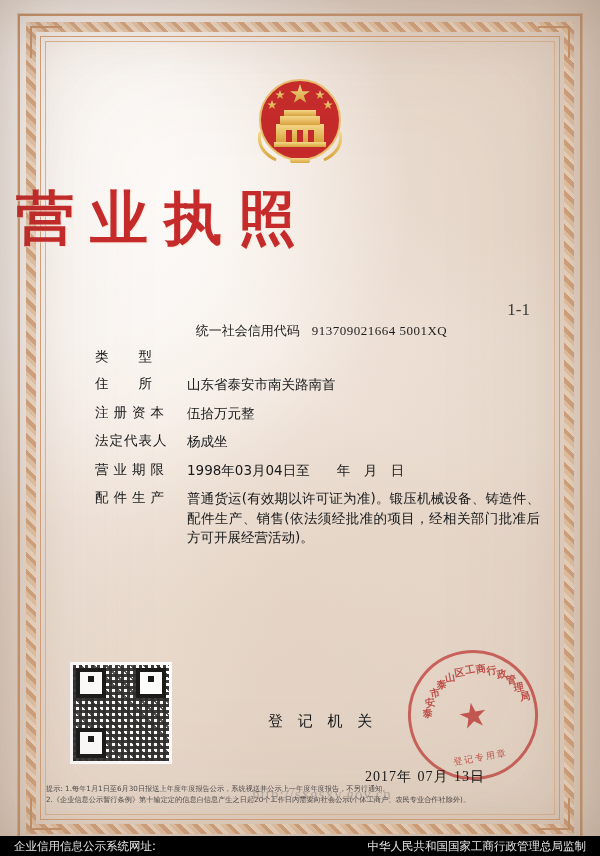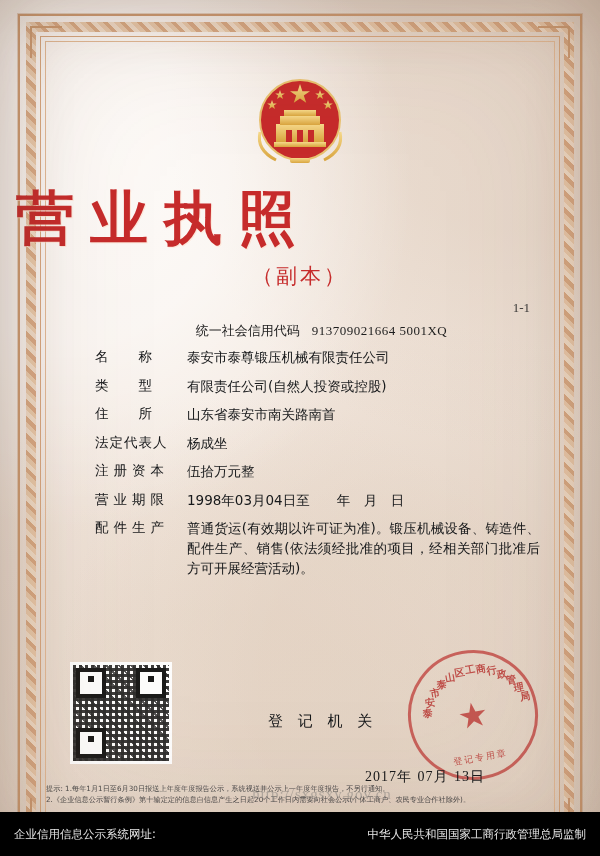--- a/index.html
+++ b/index.html
@@ -103,21 +103,21 @@
     text-align: center;
     font-family: "DejaVu Sans", "Liberation Sans", sans-serif;
     font-size: 21px;
     color: #c62b2b;
     letter-spacing: 3px;
   }
   .sheet-no {
     position: absolute;
     right: 70px;
     top: 300px;
-    font-size: 13px;
+    font-size: 17px;
     color: #3a3a3a;
     font-family: "Liberation Serif", serif;
   }
 
   
   .credit-row {
     position: absolute;
     left: 0; right: 0;
     top: 322px;
     text-align: center;
@@ -282,21 +282,21 @@
     font-size: 15px;
     color: rgba(120,120,120,.45);
     font-family: "Liberation Serif", serif;
     letter-spacing: 1px;
     padding-left: 44px;
   }
   .footer-bar {
     position: absolute;
     left: 0; right: 0;
     bottom: 0;
-    height: 44px;
+    height: 20px;
     background: #000;
     color: #e8e8e8;
     display: flex;
     align-items: center;
     justify-content: space-between;
     padding: 0 14px;
     box-sizing: border-box;
     font-size: 11.5px;
     font-family: "DejaVu Sans", "Liberation Sans", sans-serif;
   }
@@ -345,47 +345,41 @@
         <polygon points="92,28 93.2,31.4 96.8,31.4 93.9,33.5 95,37 92,34.9 89,37 90.1,33.5 87.2,31.4 90.8,31.4"></polygon>
       </g>
 
       <path d="M24 60 Q20 78 40 88" stroke="url(#gold)" stroke-width="3" fill="none"></path>
       <path d="M104 60 Q108 78 88 88" stroke="url(#gold)" stroke-width="3" fill="none"></path>
       <rect x="54" y="86" width="20" height="5" rx="2" fill="url(#gold)"></rect>
     </svg>
   </div>
 
   <div class="title">营业执照</div>
-  <div class="subtitle">（副本）</div>
   <div class="sheet-no">1-1</div>
 
   <div class="credit-row">
     <span>统一社会信用代码</span><span class="code">913709021664 5001XQ</span>
   </div>
 
   <div class="fields">
     <div class="field">
-      <div class="label">名　　称</div>
-      <div class="value">泰安市泰尊锻压机械有限责任公司</div>
-    </div>
-    <div class="field">
       <div class="label">类　　型</div>
-      <div class="value">有限责任公司(自然人投资或控股)</div>
     </div>
     <div class="field">
       <div class="label">住　　所</div>
       <div class="value">山东省泰安市南关路南首</div>
     </div>
     <div class="field">
+      <div class="label sp1">注册资本</div>
+      <div class="value">伍拾万元整</div>
+    </div>
+    <div class="field">
       <div class="label">法定代表人</div>
       <div class="value">杨成坐</div>
-    </div>
-    <div class="field">
-      <div class="label sp1">注册资本</div>
-      <div class="value">伍拾万元整</div>
     </div>
     <div class="field">
       <div class="label sp1">营业期限</div>
       <div class="value">1998年03月04日至　　年　月　日</div>
     </div>
     <div class="field scope">
       <div class="label sp1">配件生产</div>
       <div class="value">普通货运(有效期以许可证为准)。锻压机械设备、铸造件、配件生产、销售(依法须经批准的项目，经相关部门批准后方可开展经营活动)。</div>
     </div>
   </div>

